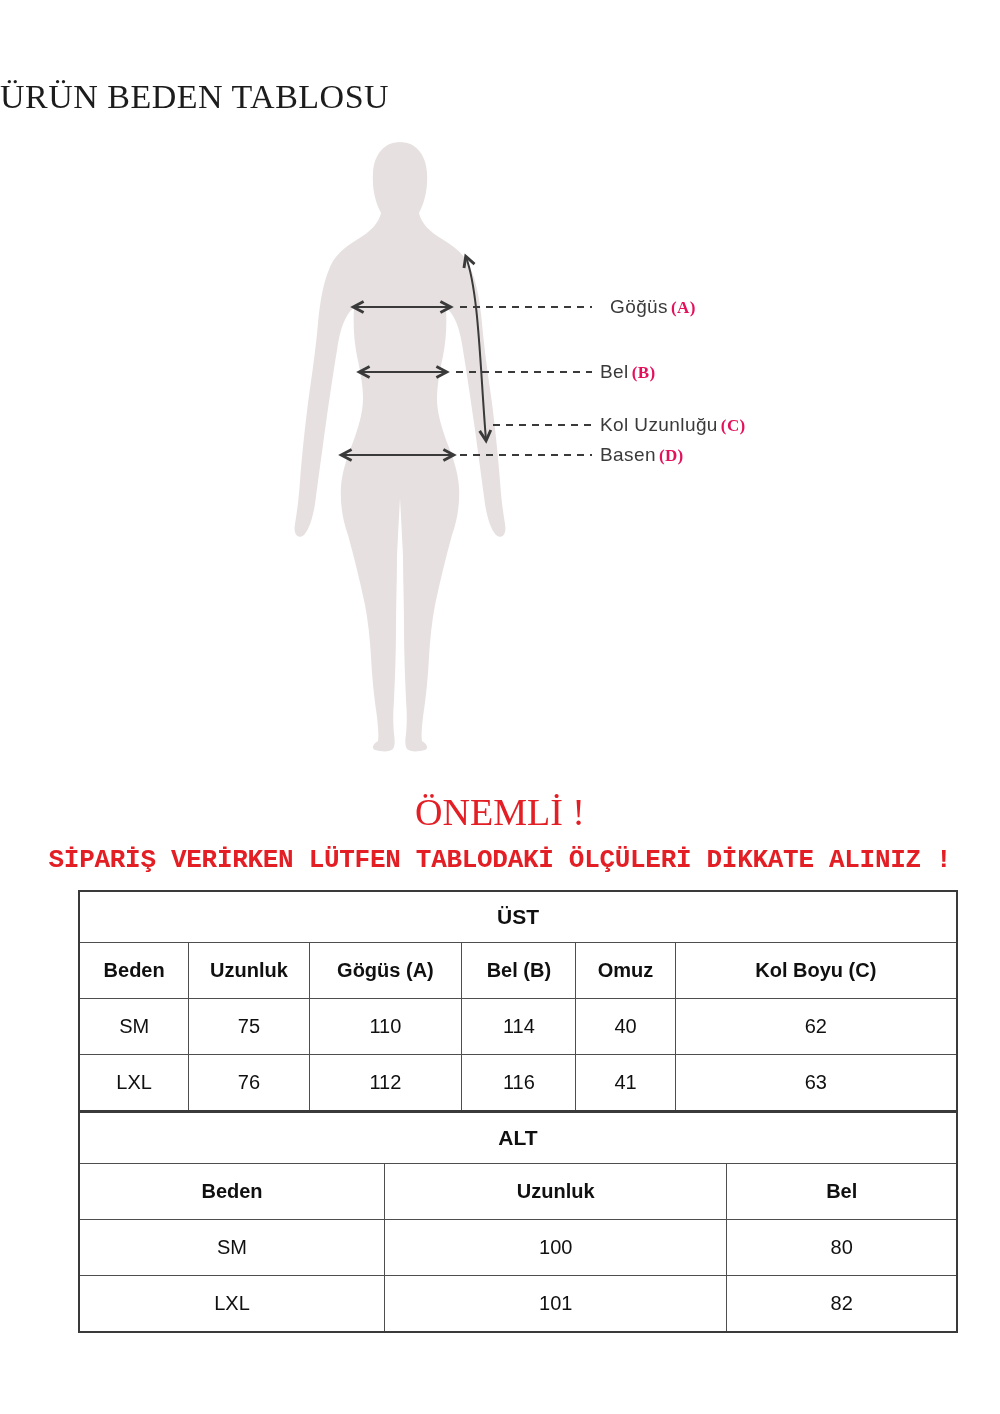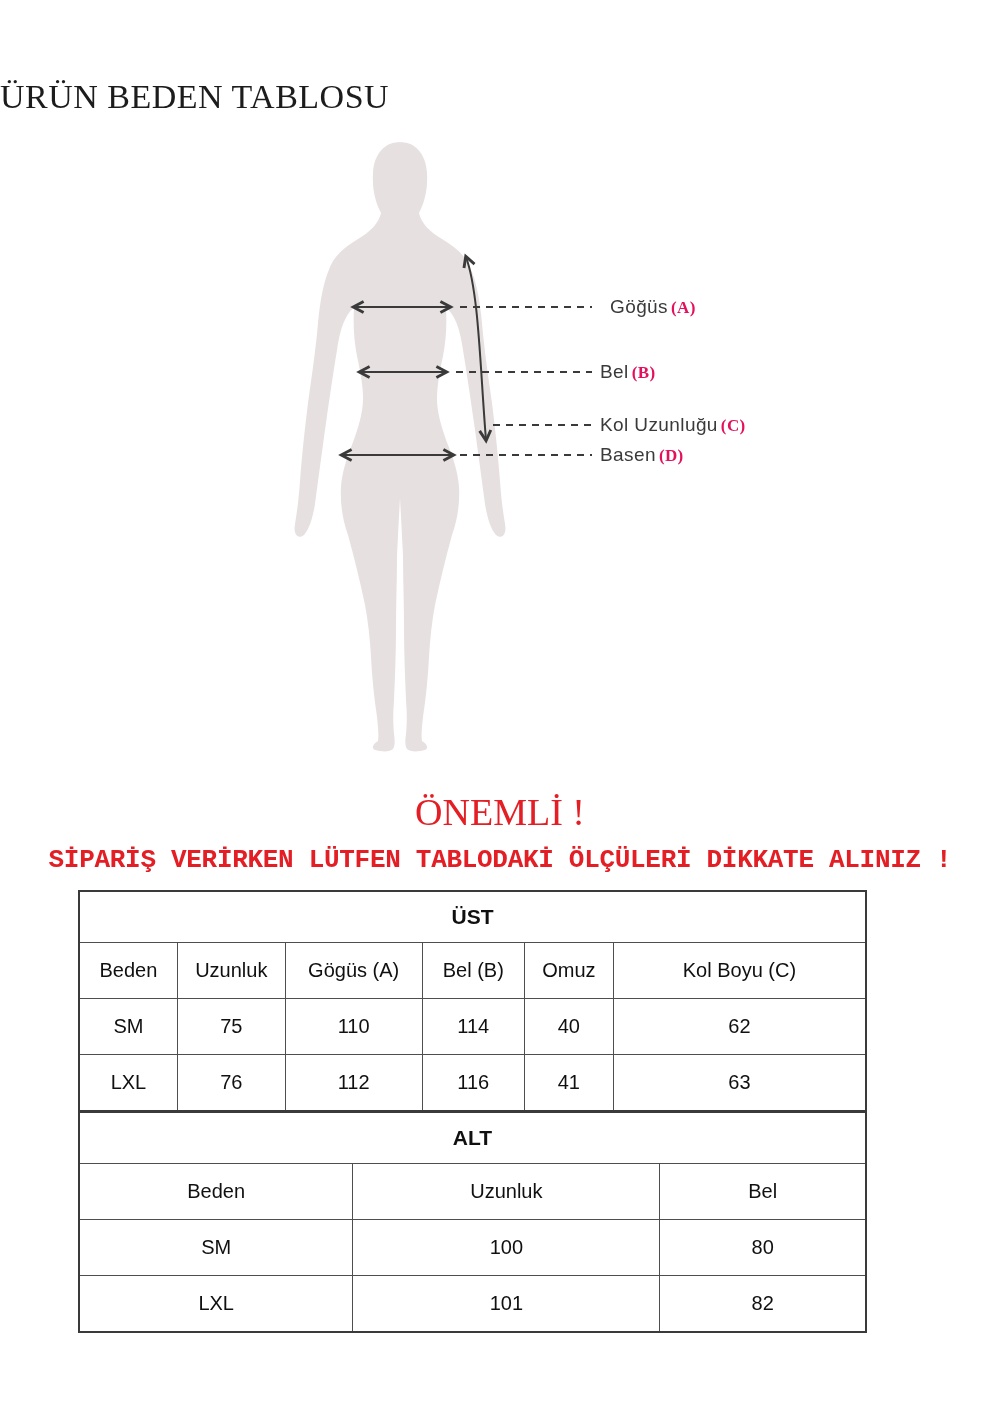--- a/index.html
+++ b/index.html
@@ -52,41 +52,41 @@
   .warn-message {
     position:absolute; top:845px; left:0; width:1000px;
     text-align:center;
     font-family:Liberation Mono, monospace;
     font-weight:bold; font-size:26px;
     color:var(--accent-red, #e31e24);
     letter-spacing:-0.3px;
   }
 
   .tables-wrap {
-    position:absolute; left:78px; top:890px; width:789px;
+    position:absolute; left:78px; top:890px; width:880px;
   }
   table.size-table {
     width:100%;
     border-collapse:collapse;
     table-layout:fixed;
     border:2px solid #3a3a3a;
   }
   table.size-table + table.size-table { margin-top:-1px; }
   .size-table td {
     border:1.5px solid #4e4e4e;
     text-align:center; vertical-align:middle;
     font-size:20px;
     height:55px;
     padding:0 4px;
     color:#101010;
   }
   .size-table tr.section-row td {
     font-weight:bold; font-size:21px; height:50px;
   }
-  .size-table tr.head-row td { font-weight:normal; }
+  .size-table tr.head-row td { font-weight:bold; }
 
   
   #table-ust col.c0 { width:12.5%; }
   #table-ust col.c1 { width:13.7%; }
   #table-ust col.c2 { width:17.4%; }
   #table-ust col.c3 { width:13.0%; }
   #table-ust col.c4 { width:11.3%; }
   #table-ust col.c5 { width:32.1%; }
 
   

